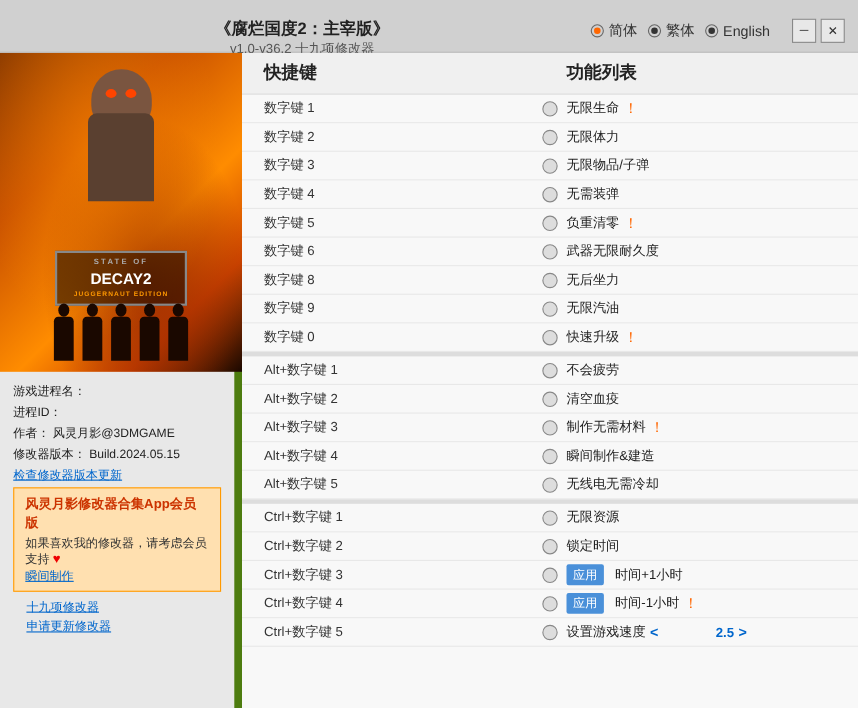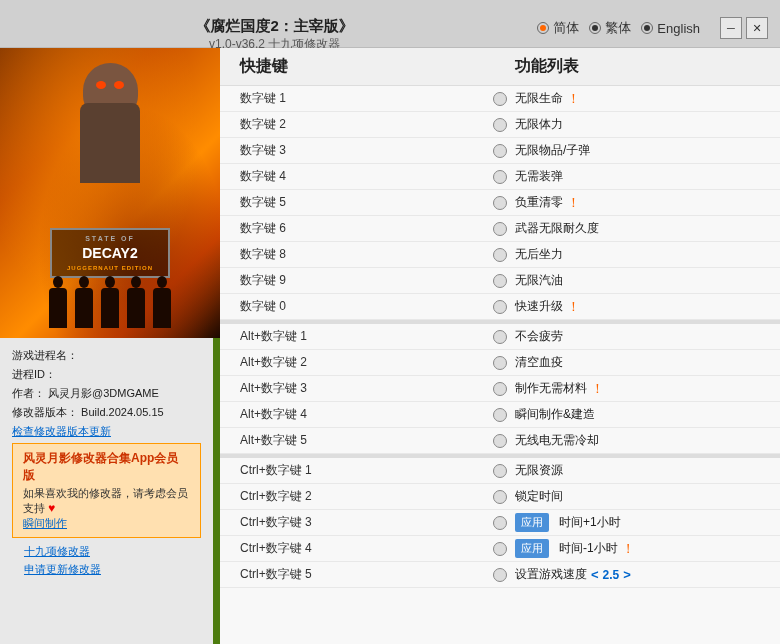--- a/index.html
+++ b/index.html
@@ -388,20 +388,21 @@
     .speed-control {
       display: flex;
       align-items: center;
       gap: 4px;
     }
 
     .speed-value {
       color: #0066cc;
       font-size: 12px;
       font-weight: bold;
+      margin-left: 48px;
     }
 
     .speed-arrow {
       color: #0066cc;
       cursor: pointer;
       font-size: 13px;
       font-weight: bold;
     }
 
     .section-divider {

